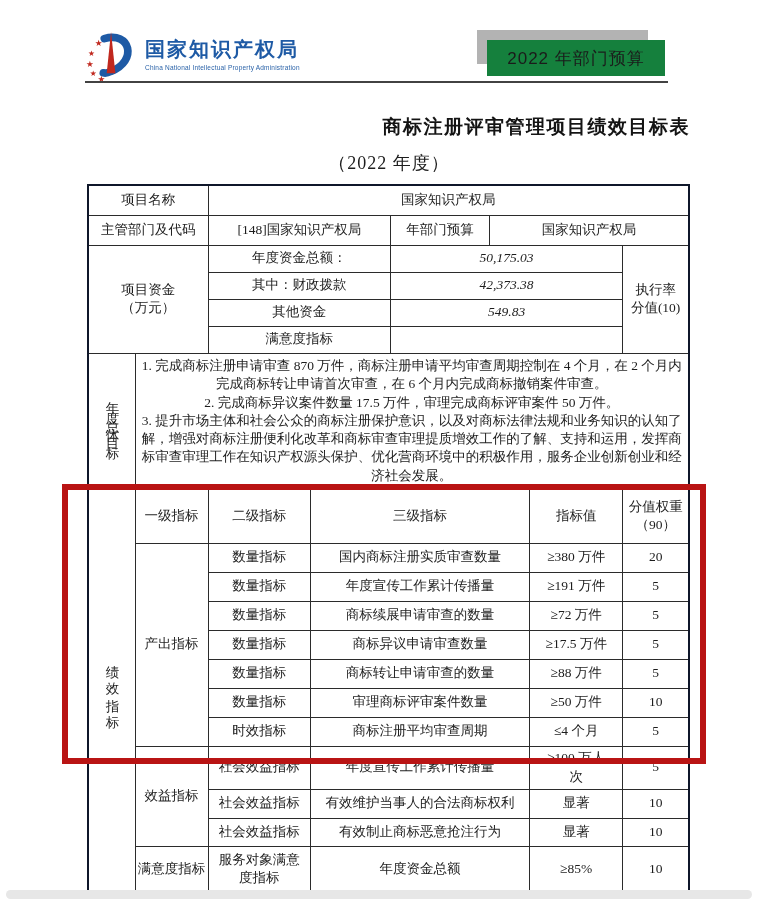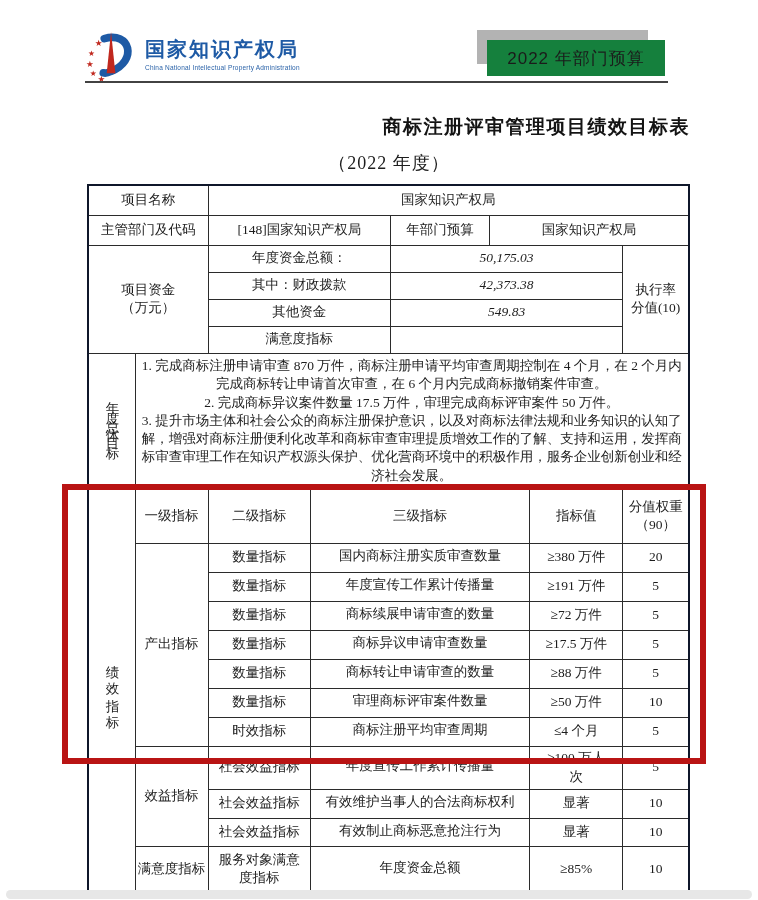--- a/index.html
+++ b/index.html
@@ -27,21 +27,21 @@
             font-size:18px;letter-spacing:1px;}
 
   
   table.doc{position:absolute;left:87px;top:184px;width:603px;border-collapse:collapse;
             table-layout:fixed;border:2px solid #0f172a;}
   table.doc td{border:1px solid #2b2b2b;text-align:center;vertical-align:middle;
                font-size:13.5px;padding:1px 2px;overflow:hidden;line-height:1.35;}
   .h30{height:30px}.h27{height:27px}.h136{height:136px}.h54{height:54px}
   .h29{height:29px}.h43{height:43px}.h28{height:28px}.h46{height:46px}
   td.money{text-align:right;padding-right:12px;font-style:italic;}
-  td.l3{text-align:left;padding-left:10px;font-family:Liberation Mono, monospace;}
+  td.l3{text-align:left;padding-left:10px;}
   td.pre{white-space:pre-line;}
   td.goal-text{text-align:left;vertical-align:top;padding:5px 8px 2px 8px;line-height:19px;border-radius:8px;}
   .goal-item{margin:0;}
   td.vcell span{writing-mode:vertical-rl;text-orientation:upright;letter-spacing:9px;
                 display:inline-block;}
   td.vcell.perf span{letter-spacing:17px;}
 
   
   .red-box{position:absolute;left:62px;top:484px;width:632px;height:268px;
            border:6px solid #b91414;z-index:5;background:transparent;}

